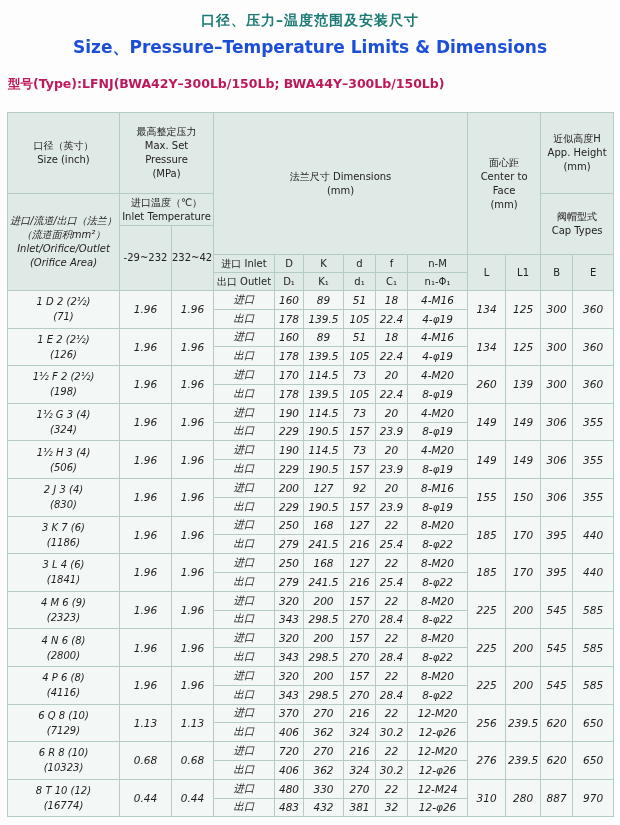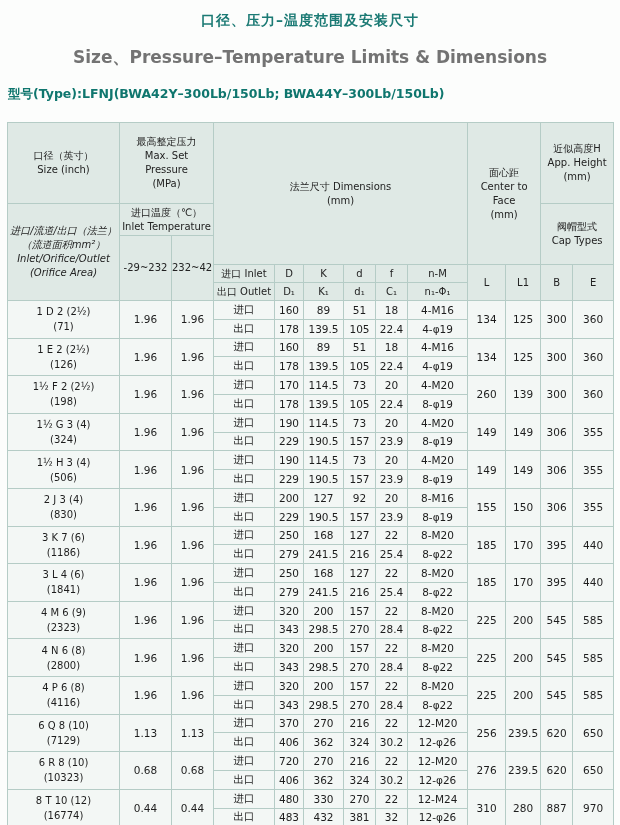--- a/index.html
+++ b/index.html
@@ -7,26 +7,26 @@
     width:620px;height:825px;
     background:#fcfdfc;
     font-family:"DejaVu Sans","Liberation Sans",sans-serif;
     color:#222;
   }
   .title-zh{
     margin:12px 0 0 0;text-align:center;
     font-size:14px;font-weight:bold;color:#1b7a74;letter-spacing:1px;
   }
   .title-en{
-    margin:16px 0 0 0;text-align:center;
-    font-size:17px;font-weight:bold;color:#737373;
+    margin:6px 0 0 0;text-align:center;
+    font-size:17px;font-weight:bold;color:#1d4ed8;
   }
   .type-line{
     margin:17px 0 0 8px;
-    font-size:12.5px;font-weight:bold;color:#0f766e;
+    font-size:12.5px;font-weight:bold;color:#be185d;
   }
   table.spec{
     border-collapse:collapse;table-layout:fixed;
     width:606px;margin:19px 0 0 7px;
   }
   .spec th,.spec td{
     border:1px solid #b5ccc6;
     text-align:center;vertical-align:middle;
     padding:0;overflow:hidden;
   }
@@ -37,21 +37,21 @@
   .spec td{
     background:#f3f7f5;font-size:10.5px;color:#1d1d1d;
   }
   .pre{white-space:pre-line;}
   .small{font-size:9.5px;line-height:1.45;font-style:italic;}
   tr.hb1{height:81px;}
   tr.hb2{height:32px;}
   tr.hb3{height:29px;}
   tr.hb4{height:18px;}
   tr.hb5{height:18px;}
-  tbody tr{height:18.8px;}
+  tbody tr{height:18.8px;font-style:italic;}
   td.c-size{font-size:10px;line-height:1.5;}
 </style>
 </head>
 <body>
 
 <div>
   <h1 class="title-zh">口径、压力–温度范围及安装尺寸</h1>
   <h2 class="title-en">Size、Pressure–Temperature Limits &amp; Dimensions</h2>
   <div class="type-line">型号(Type):LFNJ(BWA42Y–300Lb/150Lb; BWA44Y–300Lb/150Lb)</div>
 

